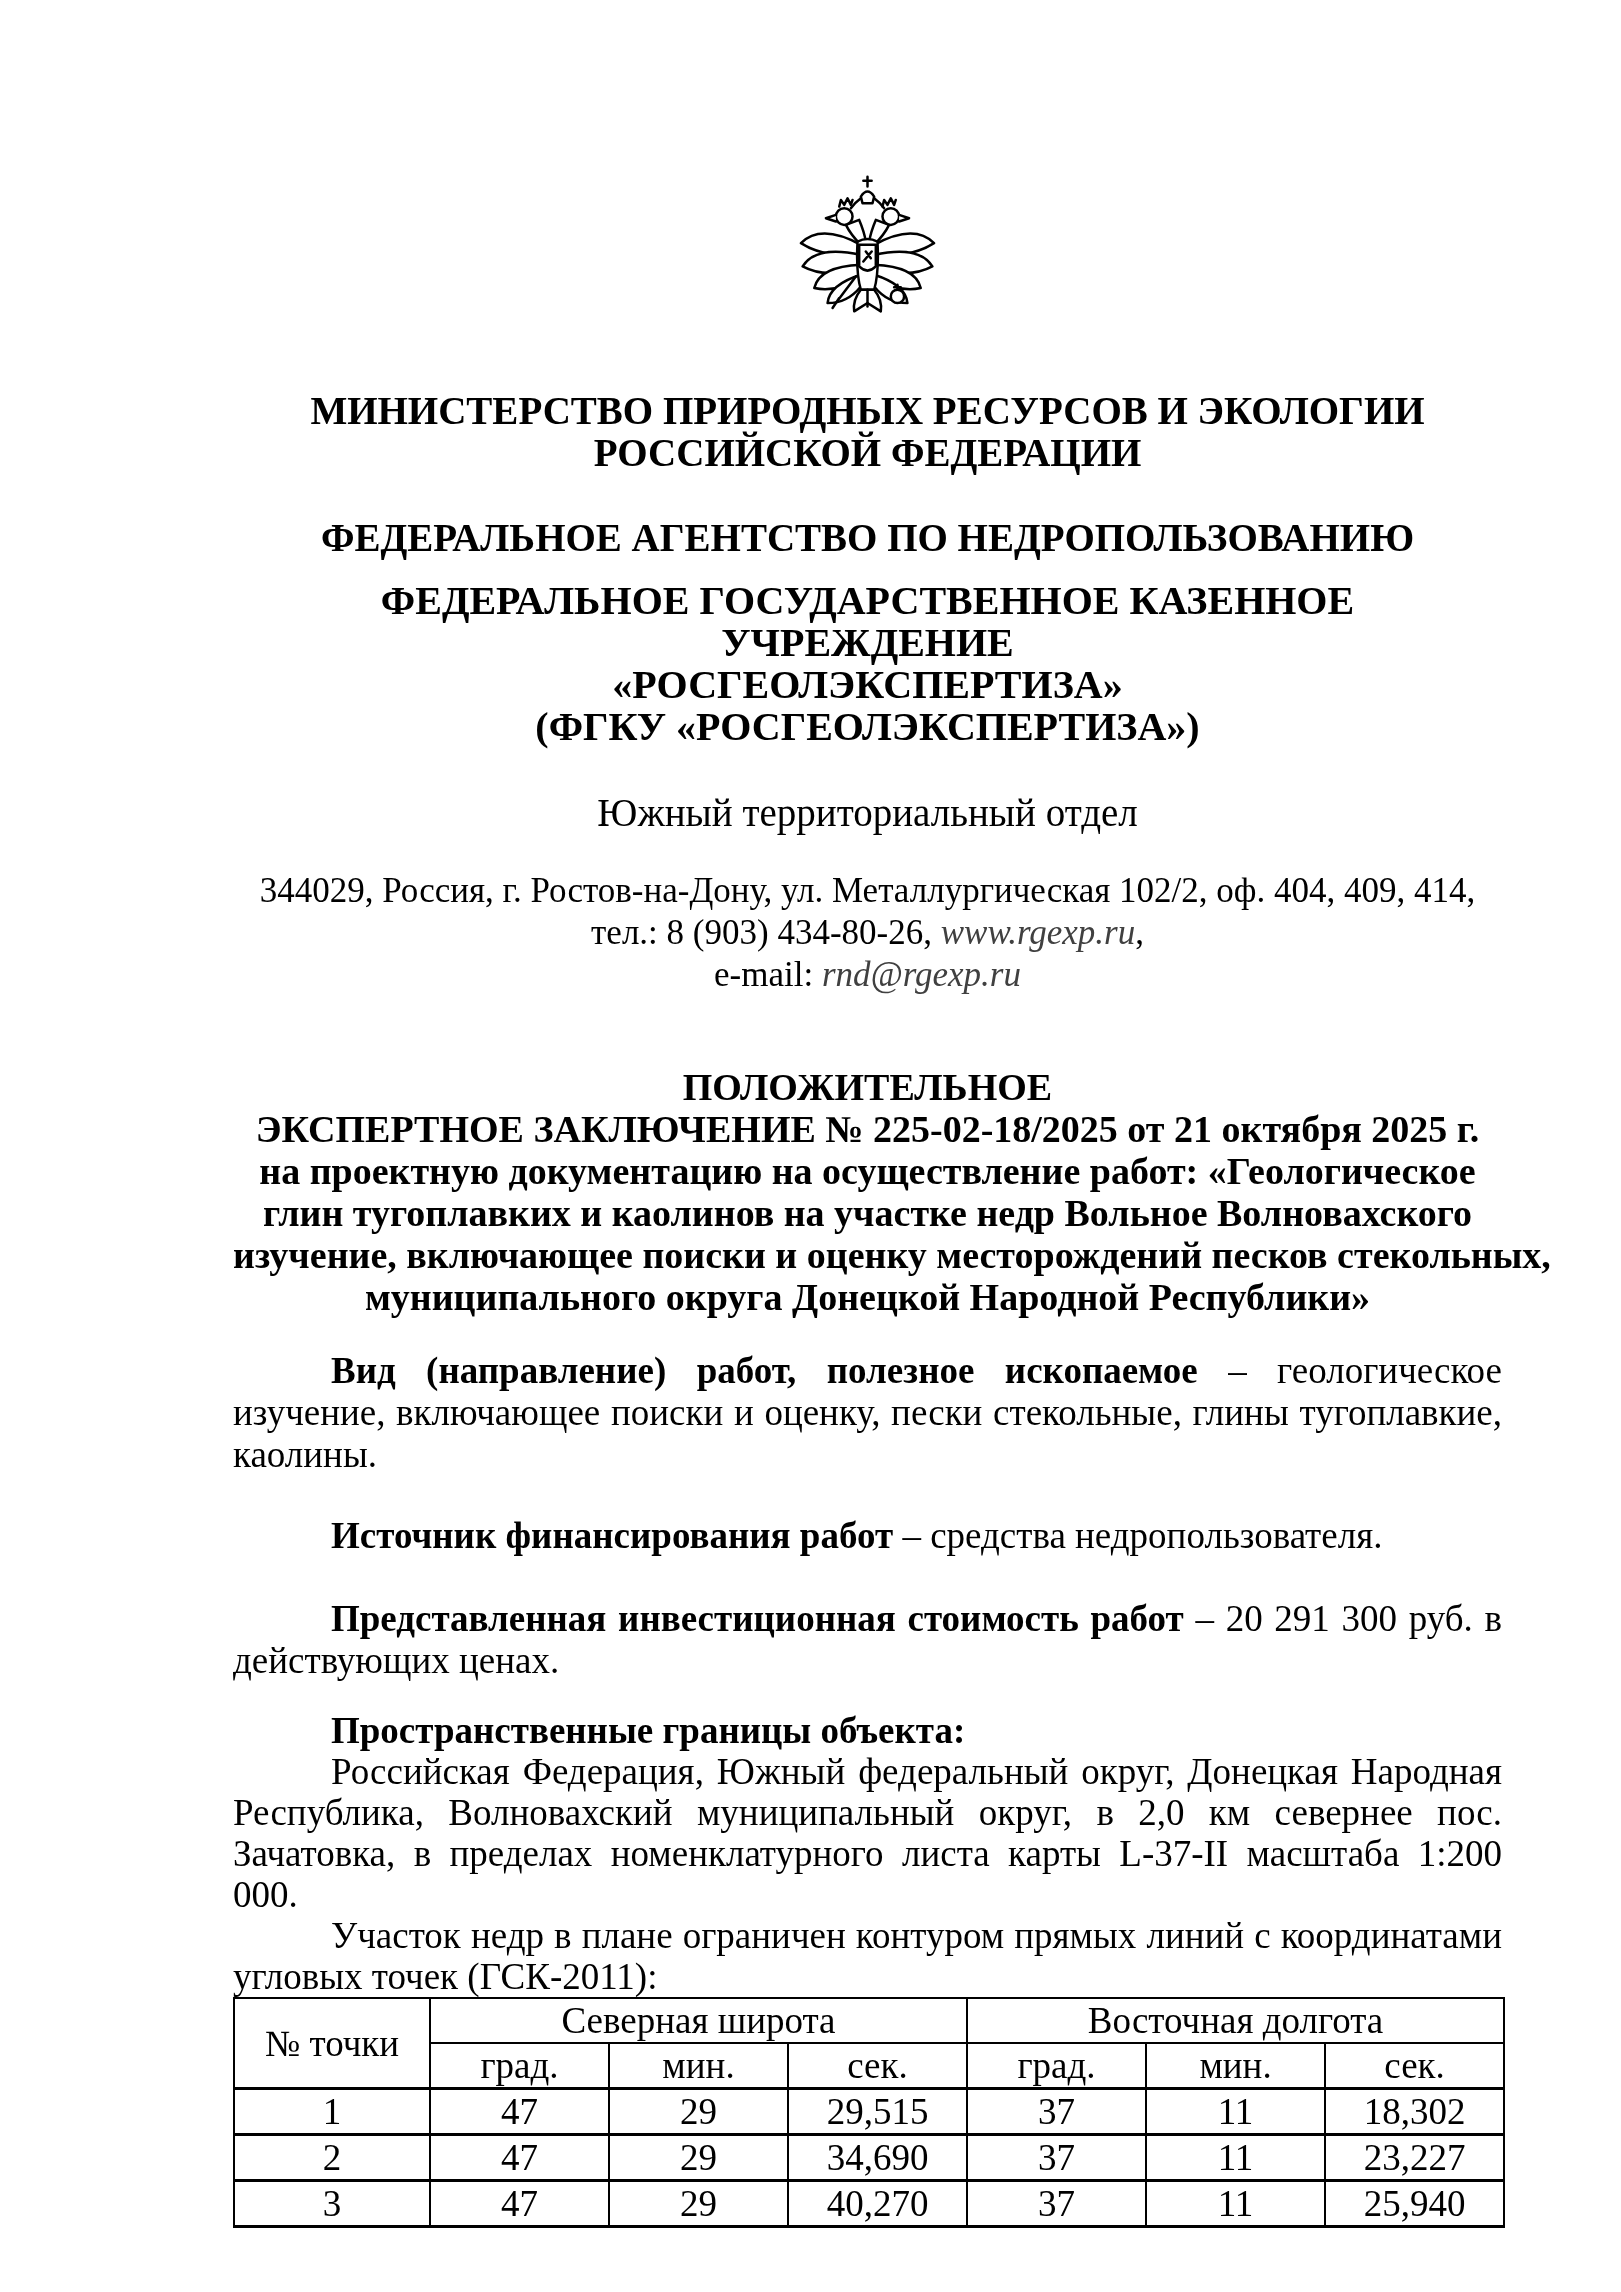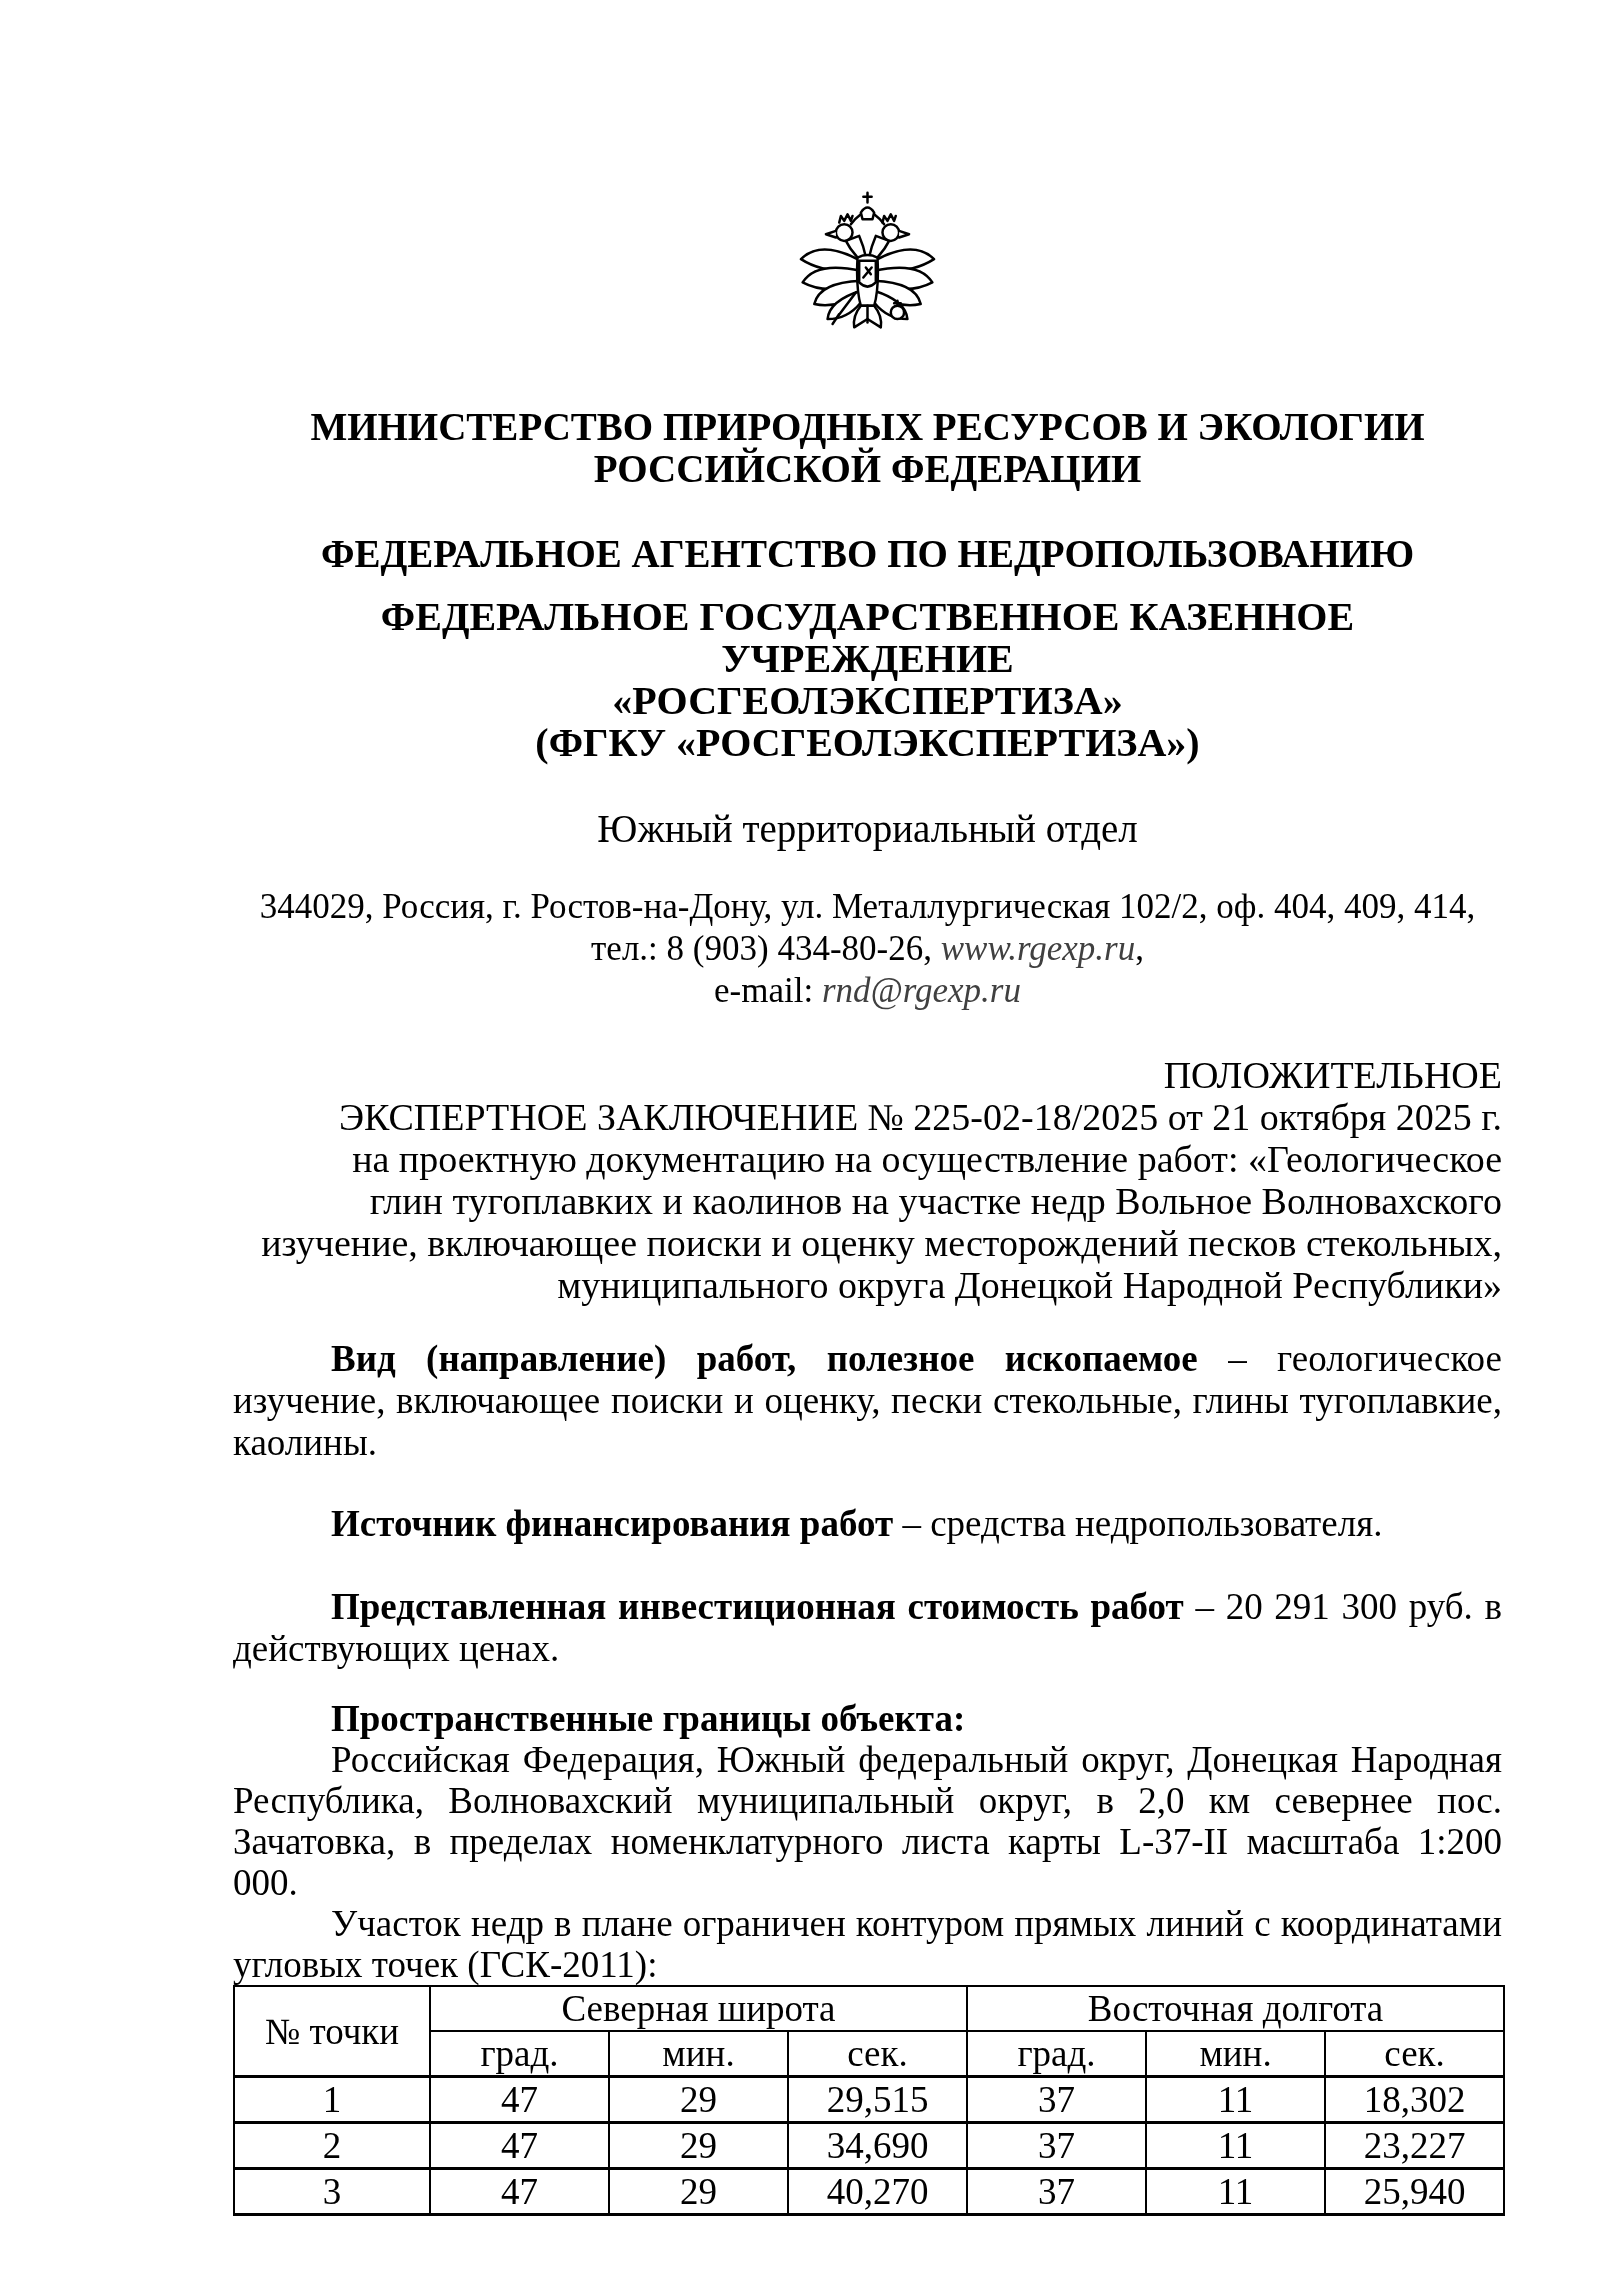--- a/index.html
+++ b/index.html
@@ -3,36 +3,36 @@
 <meta charset="utf-8">
 <style>
   html,body { margin:0; padding:0; background:#888; }
   .page {
     width:1621px; height:2293px;
     margin:0 auto;
     background:#ffffff;
     font-family:"Liberation Serif", serif;
     color:#000;
     box-sizing:border-box;
-    padding:16px 119px 0 233px;
+    padding:0 119px 0 233px;
     overflow:hidden;
     position:relative;
   }
   .center { text-align:center; }
   .emblem-wrap { margin:165px auto 0 auto; width:167px; height:163px; }
   .emblem-wrap svg { display:block; width:167px; height:163px; }
 
   .ministry   { margin-top:62px; font-weight:bold; font-size:39px; line-height:42px; }
   .agency     { margin-top:43px; font-weight:bold; font-size:39px; line-height:42px; }
   .institution{ margin-top:21px; font-weight:bold; font-size:40px; line-height:42px; }
   .department { margin-top:44px; font-weight:normal; font-size:39px; line-height:42px; }
   .address    { margin-top:36px; font-size:35px; line-height:42px; }
   .doc-link   { color:#404040; text-decoration:none;font-style:italic; }
 
-  .doc-title  { margin-top:42px; font-weight:normal; font-size:38px; line-height:42px;text-align:right; }
+  .doc-title  { margin-top:70px; font-weight:bold; font-size:38px; line-height:42px; }
   .title-line { white-space:nowrap; }
 
   .para { margin:0; text-indent:98px; font-size:37px; line-height:42px; text-align:justify; }
   .p1 { margin-top:32px; }
   .p2 { margin-top:39px; }
   .p3 { margin-top:41px; }
 
   .sec { margin-top:28px; }
   .sec .para { line-height:41px; }
   .bold { font-weight:bold; }

